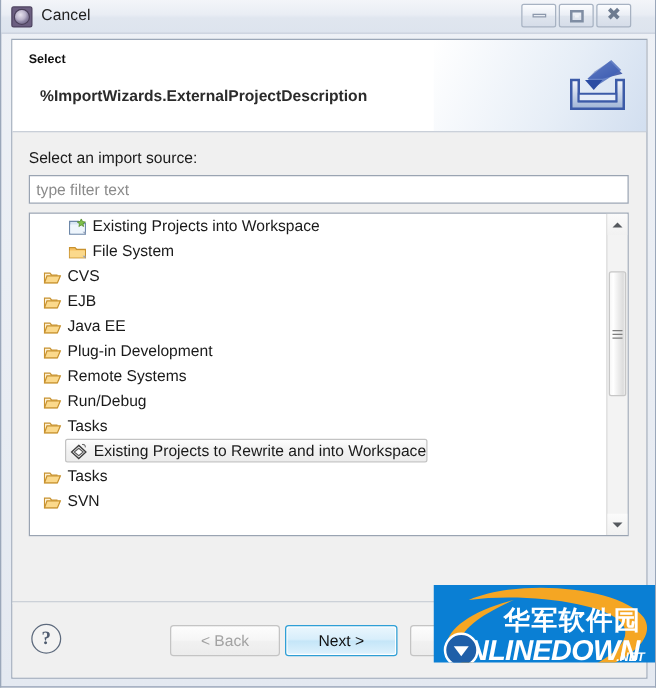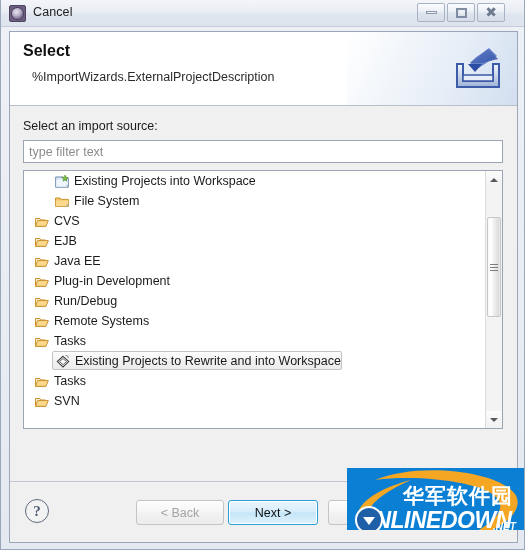--- a/index.html
+++ b/index.html
@@ -89,25 +89,25 @@
     border-bottom: 1px solid #b8c0cc;
     overflow: hidden;
   }
   #banner::after {
     content:'';
     position:absolute; right:0; top:0; width:170px; height:74px;
     background: linear-gradient(115deg, rgba(255,255,255,0) 0%, rgba(222,232,244,0.75) 60%, rgba(205,219,238,0.9) 100%);
   }
   #banner-title {
     position: absolute; left: 13px; top: 10px;
-    font-size: 16px; font-weight: bold; color: #111;
+    font-size: 10px; font-weight: bold; color: #111;
   }
   #banner-desc {
     position: absolute; left: 22px; top: 38px;
-    font-size: 12.5px; color: #2b2b2b;
+    font-size: 12.5px; color: #2b2b2b; font-weight: bold;
   }
   #banner-icon {
     position: absolute; right: 13px; top: 13px;
     width: 52px; height: 48px; z-index: 3;
   }
 
   
   #body {
     position: absolute; left: 0; top: 74px;
     width: 507px; height: 375px;
@@ -451,32 +451,32 @@
               </div>
             </div>
             <div class="row-wrap">
               <div class="row lvl0">
                 <span class="ticon">
                   <svg class="ic-folder" viewBox="0 0 14 10">
                     <path d="M0.5 1.5 L5 1.5 L6.2 3 L10.5 3 L10.5 9.2 L0.5 9.2 Z" fill="#fdf0d4" stroke="#c8922f" stroke-width="1"></path>
                     <path d="M2.6 3.6 L13.3 3.6 L10.9 9.3 L0.6 9.3 Z" fill="#fbd98c" stroke="#c8922f" stroke-width="1"></path>
                   </svg>
                 </span>
+                <span>Remote Systems</span>
+              </div>
+            </div>
+            <div class="row-wrap">
+              <div class="row lvl0">
+                <span class="ticon">
+                  <svg class="ic-folder" viewBox="0 0 14 10">
+                    <path d="M0.5 1.5 L5 1.5 L6.2 3 L10.5 3 L10.5 9.2 L0.5 9.2 Z" fill="#fdf0d4" stroke="#c8922f" stroke-width="1"></path>
+                    <path d="M2.6 3.6 L13.3 3.6 L10.9 9.3 L0.6 9.3 Z" fill="#fbd98c" stroke="#c8922f" stroke-width="1"></path>
+                  </svg>
+                </span>
                 <span>Run/Debug</span>
-              </div>
-            </div>
-            <div class="row-wrap">
-              <div class="row lvl0">
-                <span class="ticon">
-                  <svg class="ic-folder" viewBox="0 0 14 10">
-                    <path d="M0.5 1.5 L5 1.5 L6.2 3 L10.5 3 L10.5 9.2 L0.5 9.2 Z" fill="#fdf0d4" stroke="#c8922f" stroke-width="1"></path>
-                    <path d="M2.6 3.6 L13.3 3.6 L10.9 9.3 L0.6 9.3 Z" fill="#fbd98c" stroke="#c8922f" stroke-width="1"></path>
-                  </svg>
-                </span>
-                <span>Remote Systems</span>
               </div>
             </div>
             <div class="row-wrap">
               <div class="row lvl0">
                 <span class="ticon">
                   <svg class="ic-folder" viewBox="0 0 14 10">
                     <path d="M0.5 1.5 L5 1.5 L6.2 3 L10.5 3 L10.5 9.2 L0.5 9.2 Z" fill="#fdf0d4" stroke="#c8922f" stroke-width="1"></path>
                     <path d="M2.6 3.6 L13.3 3.6 L10.9 9.3 L0.6 9.3 Z" fill="#fbd98c" stroke="#c8922f" stroke-width="1"></path>
                   </svg>
                 </span>

